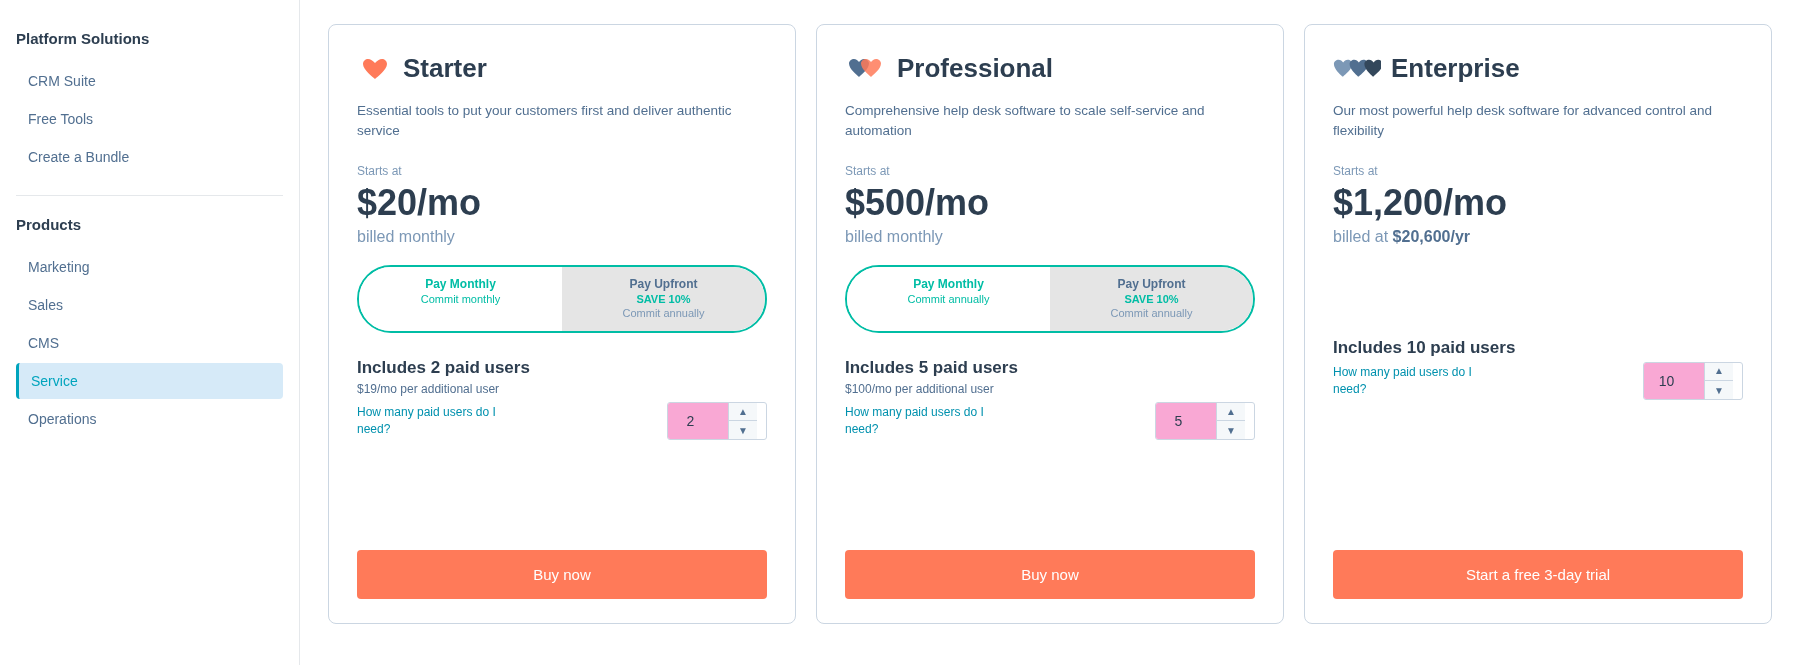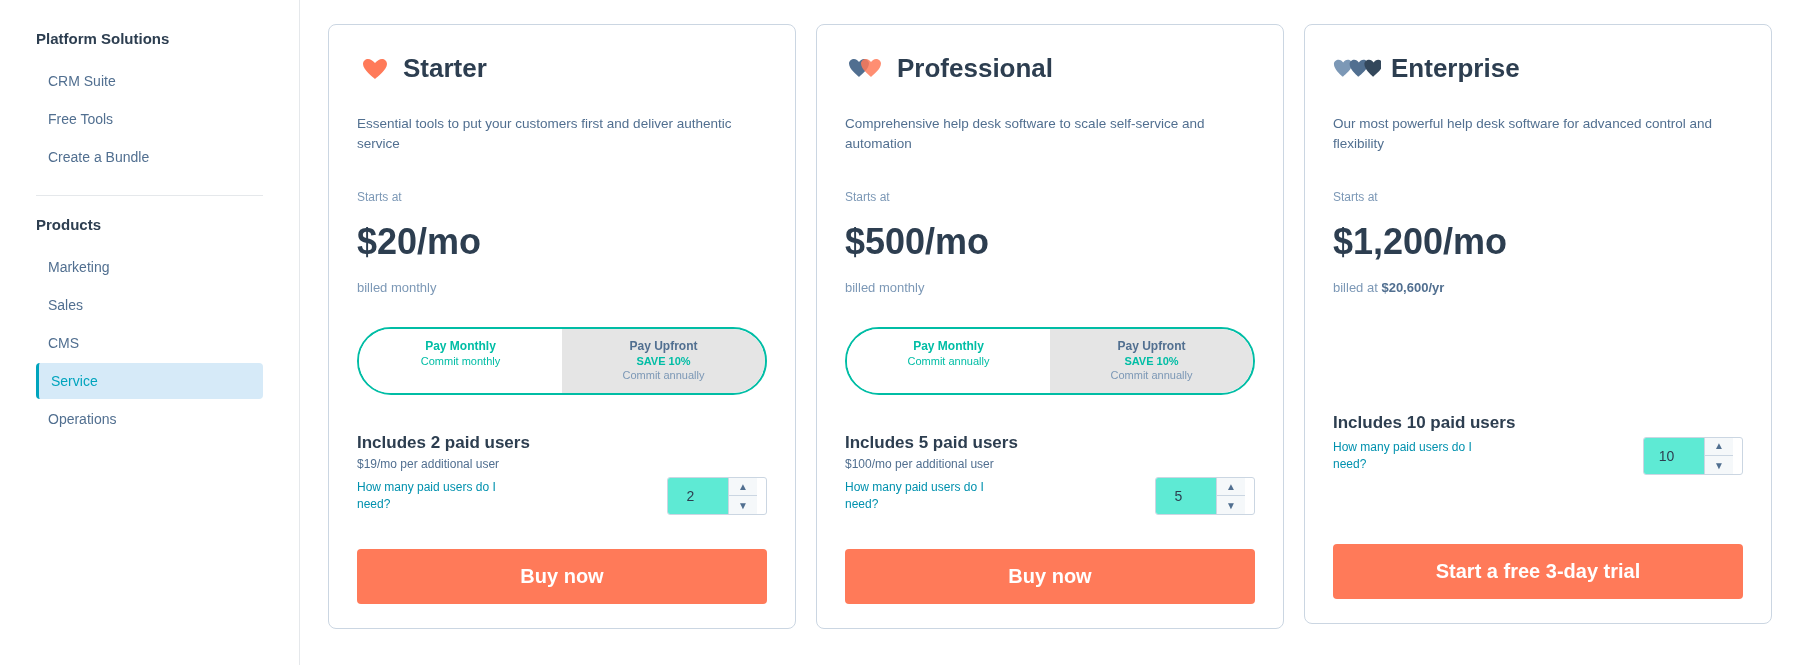--- a/index.html
+++ b/index.html
@@ -13,21 +13,21 @@
       display: flex;
       min-height: 665px;
       max-width: 1800px;
       margin: 0 auto;
       background: #fff;
     }
     
     .sidebar {
       width: 300px;
       min-width: 300px;
-      padding: 30px 36px;
+      padding: 30px 16px;
       background: #fff;
       border-right: 1px solid #e5e8eb;
     }
     .sidebar-section-title {
       font-size: 15px;
       font-weight: 700;
       color: #2d3e50;
       margin-bottom: 16px;
     }
     .sidebar-item {
@@ -59,21 +59,21 @@
     }
     
     .pricing-card {
       flex: 1;
       background: #fff;
       border: 1px solid #cbd6e2;
       border-radius: 8px;
       padding: 28px 28px 24px 28px;
       display: flex;
       flex-direction: column;
-      gap: 16px;
+      gap: 3px;
       min-height: 600px;
     }
     .card-header {
       display: flex;
       align-items: center;
       gap: 10px;
       margin-bottom: 14px;
     }
     .card-icon {
       width: 36px;
@@ -99,21 +99,21 @@
       color: #7c98b6;
       margin-bottom: 2px;
     }
     .price-main {
       font-size: 36px;
       font-weight: 700;
       color: #2d3e50;
       line-height: 1.1;
     }
     .price-billing {
-      font-size: 13px;
+      font-size: 16px;
       color: #7c98b6;
       margin-bottom: 16px;
       margin-top: 2px;
     }
     .price-billing .strikethrough {
       font-weight: 600;
       color: #516f90;
     }
     
     .payment-toggle {
@@ -197,21 +197,21 @@
       min-width: 100px;
     }
     .user-input {
       width: 60px;
       border: none;
       outline: none;
       text-align: center;
       font-size: 14px;
       color: #2d3e50;
       height: 100%;
-      background: #5eead4;
+      background: #f9a8d4;
     }
     .stepper-buttons {
       display: flex;
       flex-direction: column;
       height: 38px;
       border-left: 1px solid #cbd6e2;
     }
     .stepper-btn {
       flex: 1;
       width: 28px;
@@ -227,22 +227,22 @@
     }
     .stepper-btn:last-child { border-bottom: none; }
     
     .buy-button {
       width: 100%;
       padding: 16px;
       background: #ff7a59;
       color: #fff;
       border: none;
       border-radius: 4px;
-      font-size: 20px;
-      font-weight: 700;
+      font-size: 15px;
+      font-weight: 400;
       cursor: pointer;
       margin-top: auto;
       transition: background 0.15s;
     }
     
     .heart-starter {
       position: relative;
       width: 36px;
       height: 28px;
     }

